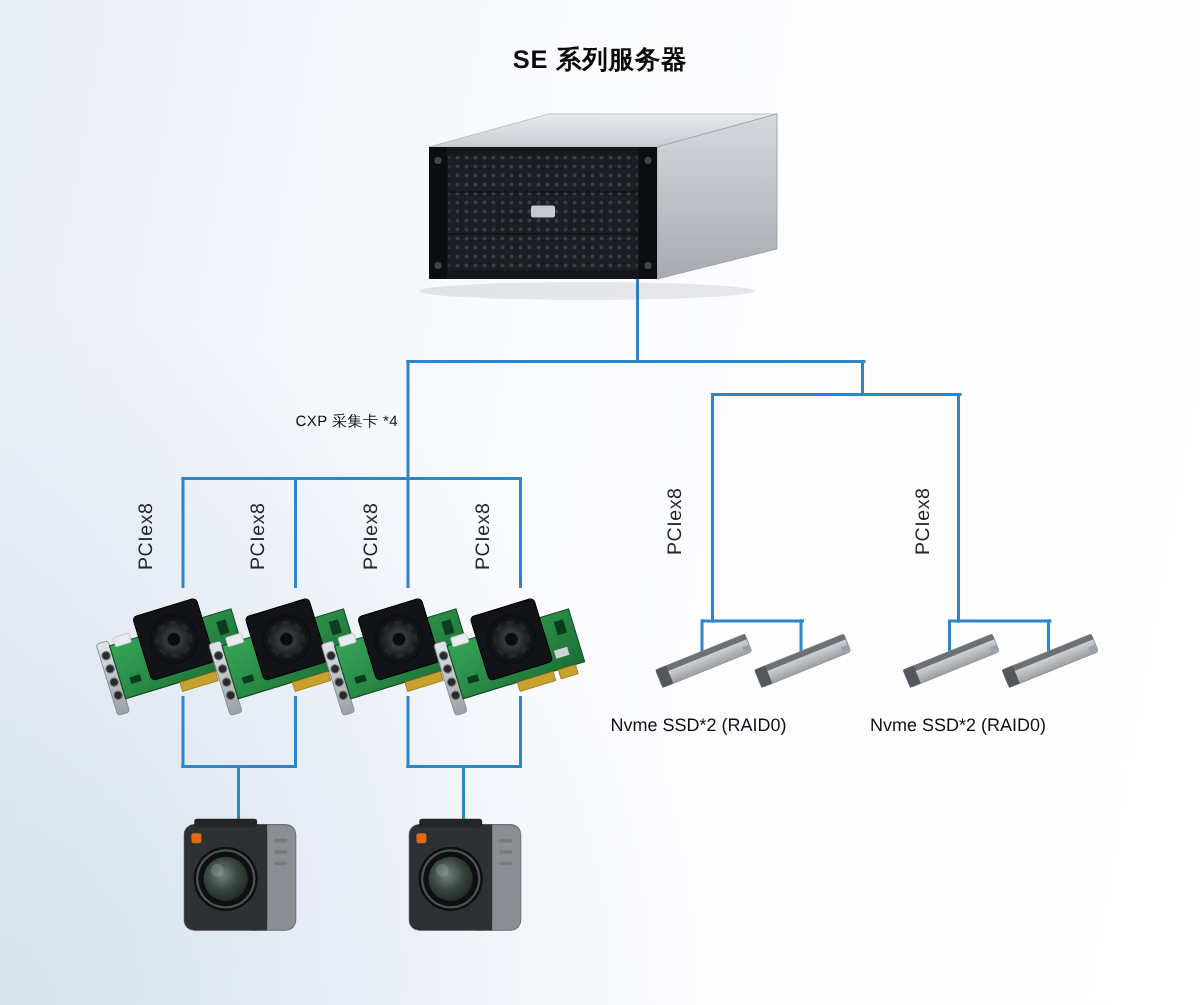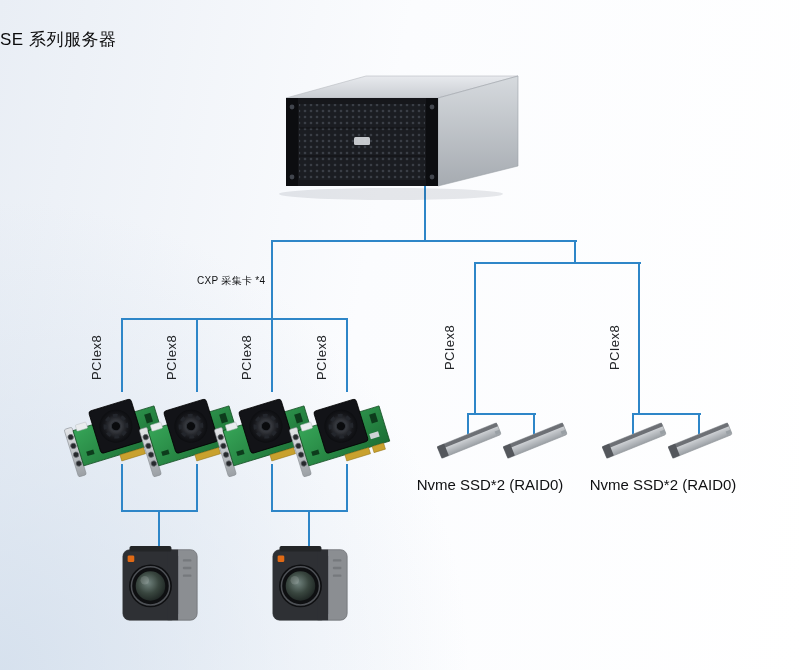--- a/index.html
+++ b/index.html
@@ -8,28 +8,28 @@
     position:relative;width:800px;height:670px;overflow:hidden;
     font-family:"Liberation Sans","DejaVu Sans",sans-serif;
     background:
       radial-gradient(circle at 0% 100%, rgba(210,222,236,.85) 0%, rgba(255,255,255,0) 45%),
       linear-gradient(100deg,#e9eef5 0%,#fbfcfe 45%,#ffffff 100%);
     --line:#2e86c8;
   }
   .hline,.vline{position:absolute;background:var(--line)}
   .hline{height:2px}
   .vline{width:2px}
-  .title{position:absolute;top:28px;left:0;width:100%;text-align:left;
-    font-size:17px;font-weight:normal;color:#0b0b0c;letter-spacing:.5px}
+  .title{position:absolute;top:28px;left:0;width:100%;text-align:center;
+    font-size:17px;font-weight:bold;color:#0b0b0c;letter-spacing:.5px}
   .cxp-label{position:absolute;left:197px;top:274px;font-size:10px;font-weight:500;
     color:#0f1012;letter-spacing:.3px}
   .vlabel{position:absolute;transform:rotate(-90deg);transform-origin:left bottom;
     white-space:nowrap;font-size:13px;color:#232528;letter-spacing:.4px;line-height:15px}
-  .ssd-label{position:absolute;top:476px;width:166px;text-align:center;
-    font-size:15px;color:#0f1012}
+  .ssd-label{position:absolute;top:476px;width:166px;
+    font-size:12px;color:#0f1012}
   .node{position:absolute}
   svg{display:block;overflow:visible}
 </style>
 </head>
 <body>
 
 <div id="canvas" style="--line: #2e86c8;">
 
   <svg width="0" height="0" aria-hidden="true">
     <defs>

